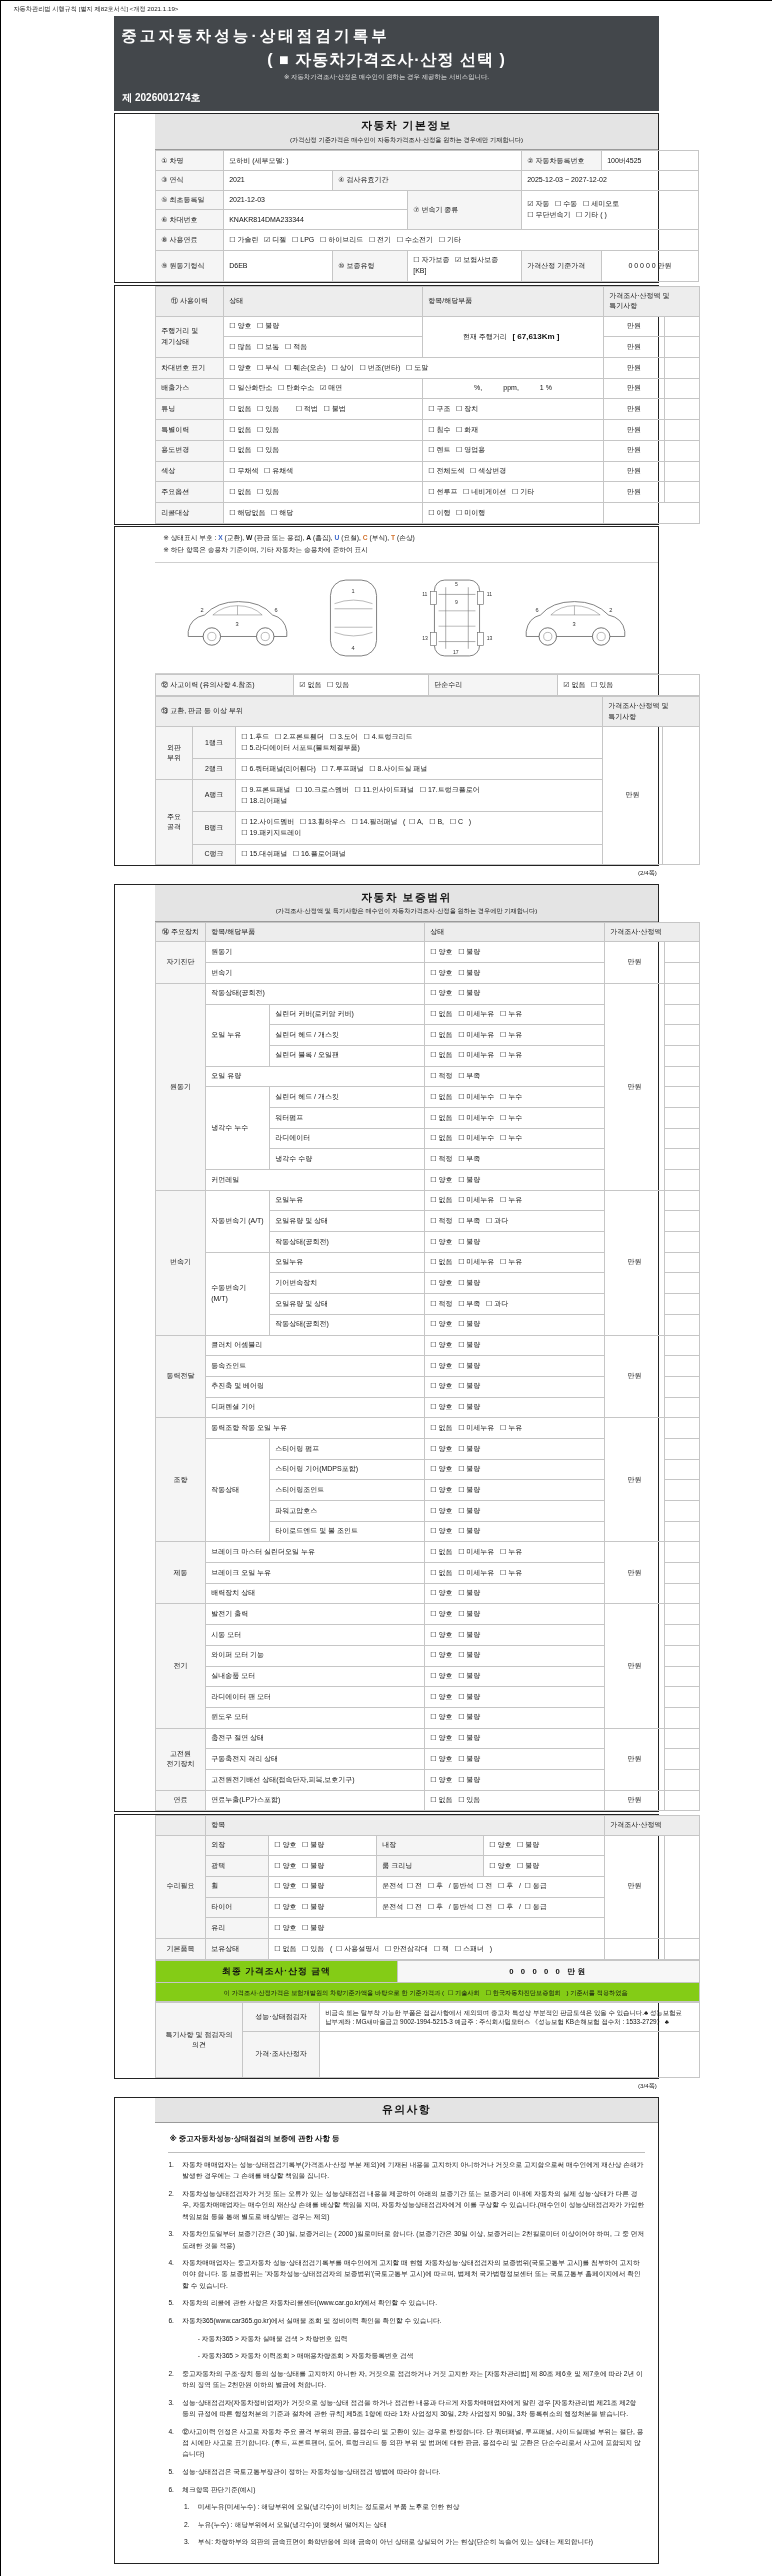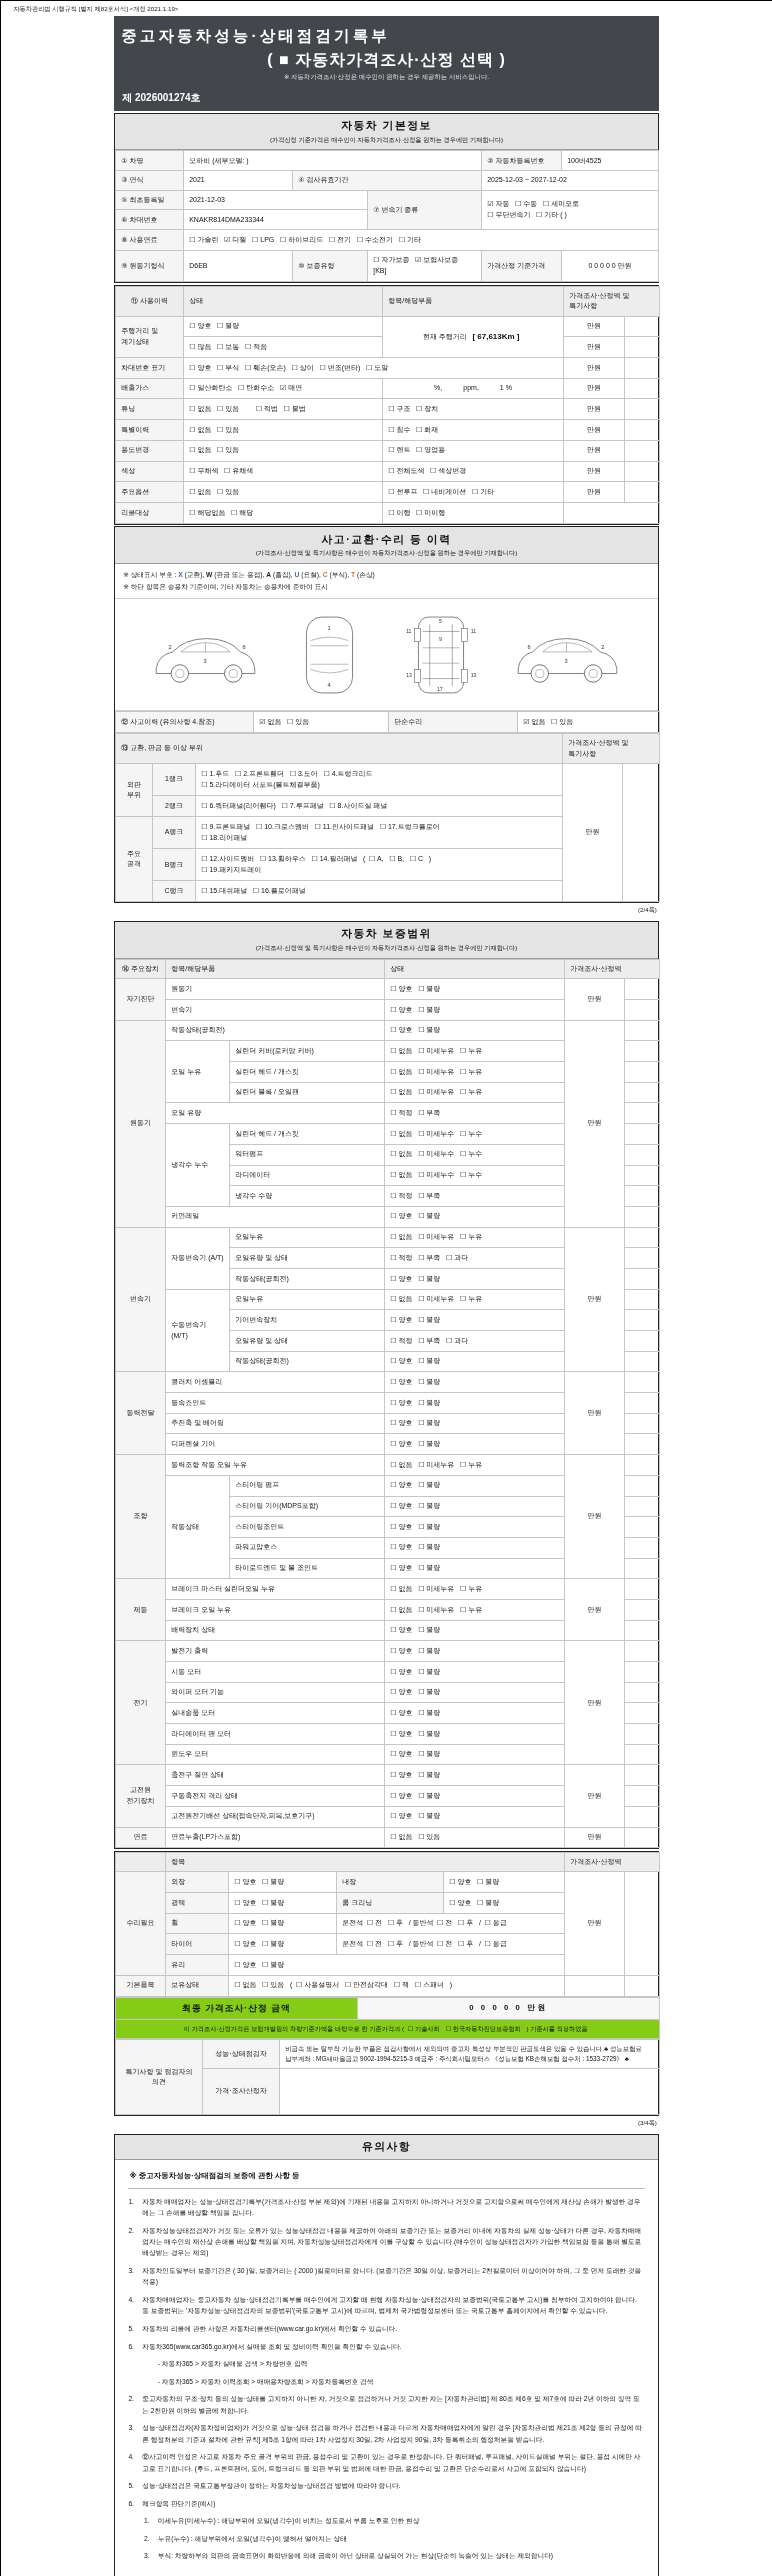--- a/index.html
+++ b/index.html
@@ -6,21 +6,21 @@
     font-family:"Liberation Sans","DejaVu Sans",sans-serif;}
   .canvas{width:773px;min-height:2576px;border-top:1.5px solid #000;
     border-left:0.5px solid #000;border-right:0.5px solid #000;box-sizing:border-box;padding-bottom:12.4px;}
   .page{width:545px;margin:0 auto;}
   .law-note{font-size:6.2px;padding:3.6px 12.4px 2.6px;color:#1a1a1a;}
   .masthead{background:#43474b;color:#fff;padding:7.2px 7.2px 4.1px;}
   .m-title{font-size:15.5px;font-weight:bold;letter-spacing:3.1px;margin:3.1px 0 1px;}
   .m-sub{text-align:center;font-size:16px;font-weight:bold;letter-spacing:1px;margin:2.1px 0;}
   .m-note{text-align:center;font-size:6.4px;color:#e4e4e4;margin:2.1px 0 8.2px;}
   .m-docno{font-size:10px;font-weight:bold;padding:1px 1px 2.1px;}
-  .blk{border:1px solid #232323;border-top-width:1.5px;margin-top:1.5px;background:#fff;}
+  .blk{border:1px solid #232323;border-top-width:1.5px;margin-top:1.5px;background:#fff;padding-left:40px;}
   .sec-hd{background:#e4e4e4;text-align:center;padding:5.7px 3.1px 4.6px;border-bottom:0.5px solid #9a9a9a;}
   .sec-hd h2{margin:0;font-size:10.8px;letter-spacing:1.5px;font-weight:bold;}
   .sec-note{font-size:6.2px;margin-top:2.6px;}
   table{width:100%;border-collapse:collapse;table-layout:fixed;}
   td{border:0.5px solid #c6c6c6;padding:4.1px 5.2px;font-size:7px;vertical-align:middle;
      word-break:keep-all;overflow-wrap:break-word;line-height:1.5;}
   .lbl{background:#f5f5f5;}
   .hd{background:#ededed;}
   .ctr{text-align:center;}
   .won{text-align:center;}
@@ -195,24 +195,20 @@
                 <td><span class="cb">☐ 해당없음</span><span class="cb">☐ 해당</span></td>
                 <td><span class="cb">☐ 이행</span><span class="cb">☐ 미이행</span></td>
                 <td colspan="2"></td>
               </tr>
             </tbody>
           </table>
         </div>
     </section>
 
     <section class="blk">
-      <div class="sec-hd">
-        <h2>사고·교환·수리 등 이력</h2>
-        <div class="sec-note">(가격조사·산정액 및 특기사항은 매수인이 자동차가격조사·산정을 원하는 경우에만 기재합니다)</div>
-      </div>
       <div class="legend">
           <div><span>※ 상태표시 부호 : </span><span style="color: rgb(58, 102, 200); font-weight: bold;">X</span><span> (교환), </span><span style="color: rgb(34, 34, 34); font-weight: bold;">W</span><span> (판금 또는 용접), </span><span style="color: rgb(34, 34, 34); font-weight: bold;">A</span><span> (흠집), </span><span style="color: rgb(58, 102, 200); font-weight: bold;">U</span><span> (요철), </span><span style="color: rgb(210, 114, 44); font-weight: bold;">C</span><span> (부식), </span><span style="color: rgb(210, 114, 44); font-weight: bold;">T</span><span> (손상)</span></div>
           <div>※ 하단 항목은 승용차 기준이며, 기타 자동차는 승용차에 준하여 표시</div>
         </div>
       <div class="diagrams">
         <span>
           <svg width="110" height="77" viewBox="0 0 214 150">
             <path d="M12 102 Q16 76 44 70 Q68 44 110 44 Q154 44 176 70 Q200 76 204 102 L204 112 L12 112 Z" fill="#fff" stroke="#666" stroke-width="1.6"></path>
             <path d="M60 70 Q80 52 108 52 Q138 52 156 70 Z" fill="none" stroke="#777" stroke-width="1"></path>
             <line x1="108" y1="52" x2="108" y2="70" stroke="#777" stroke-width="1"></line>

